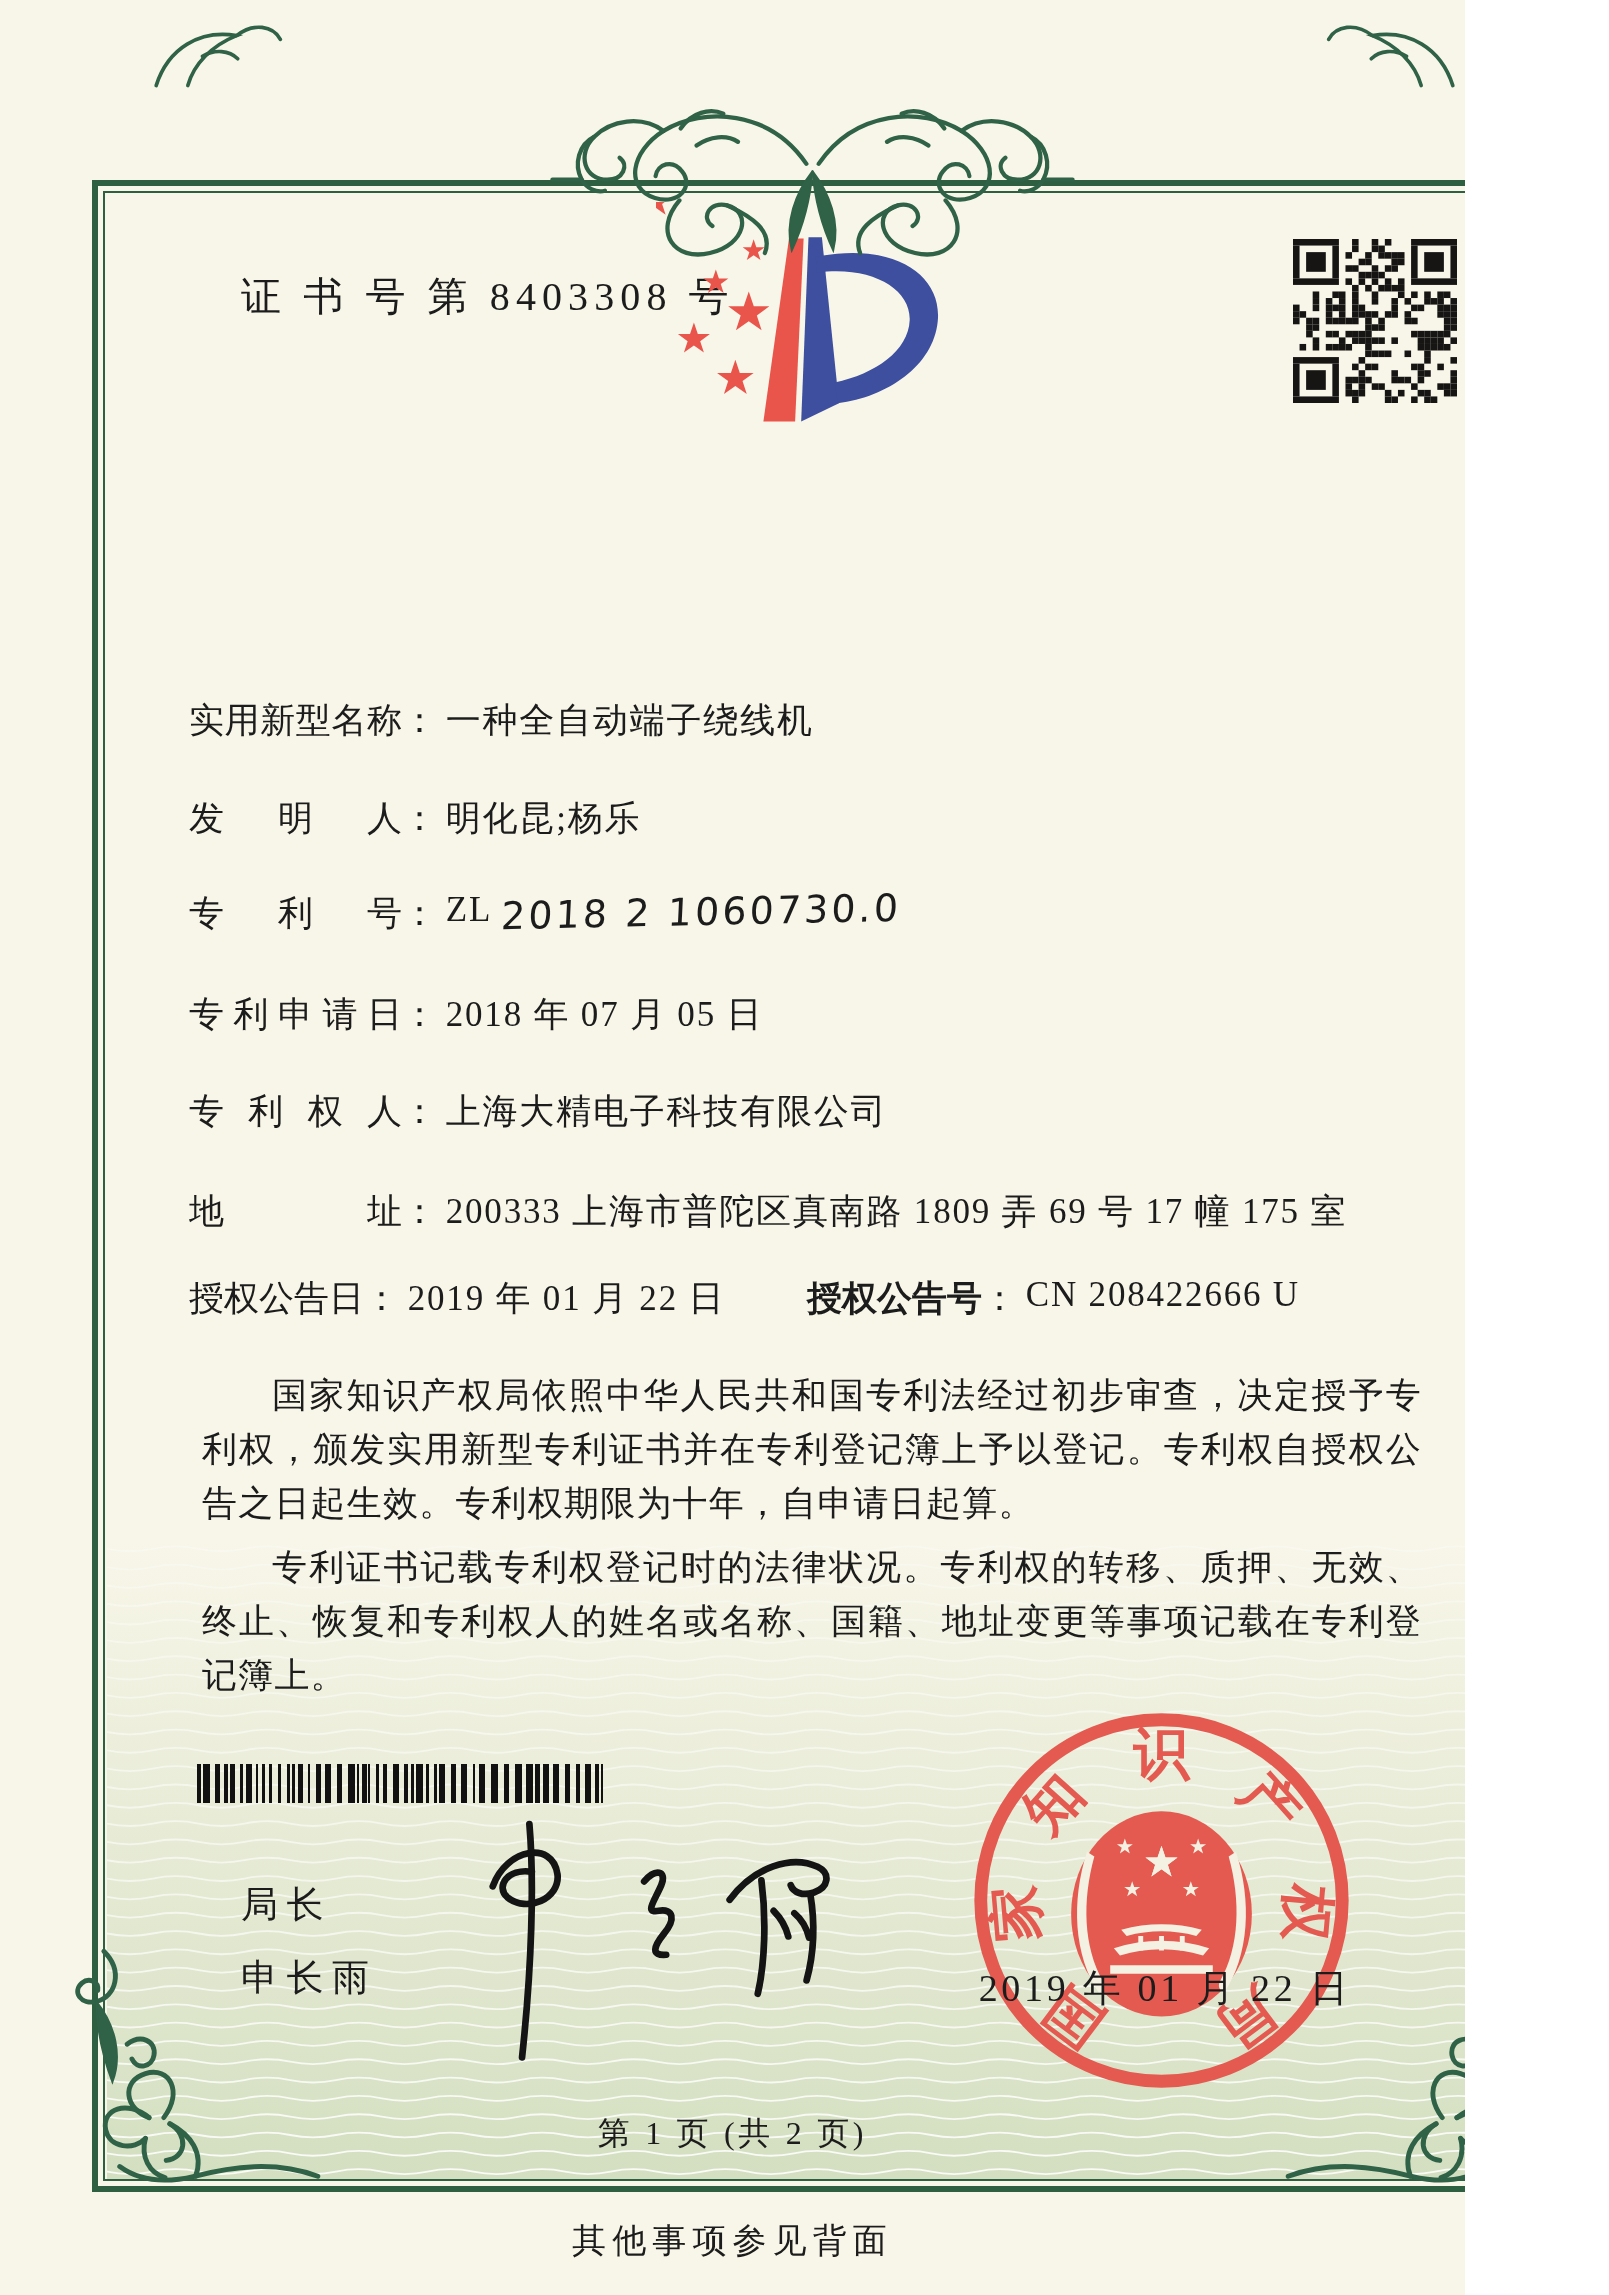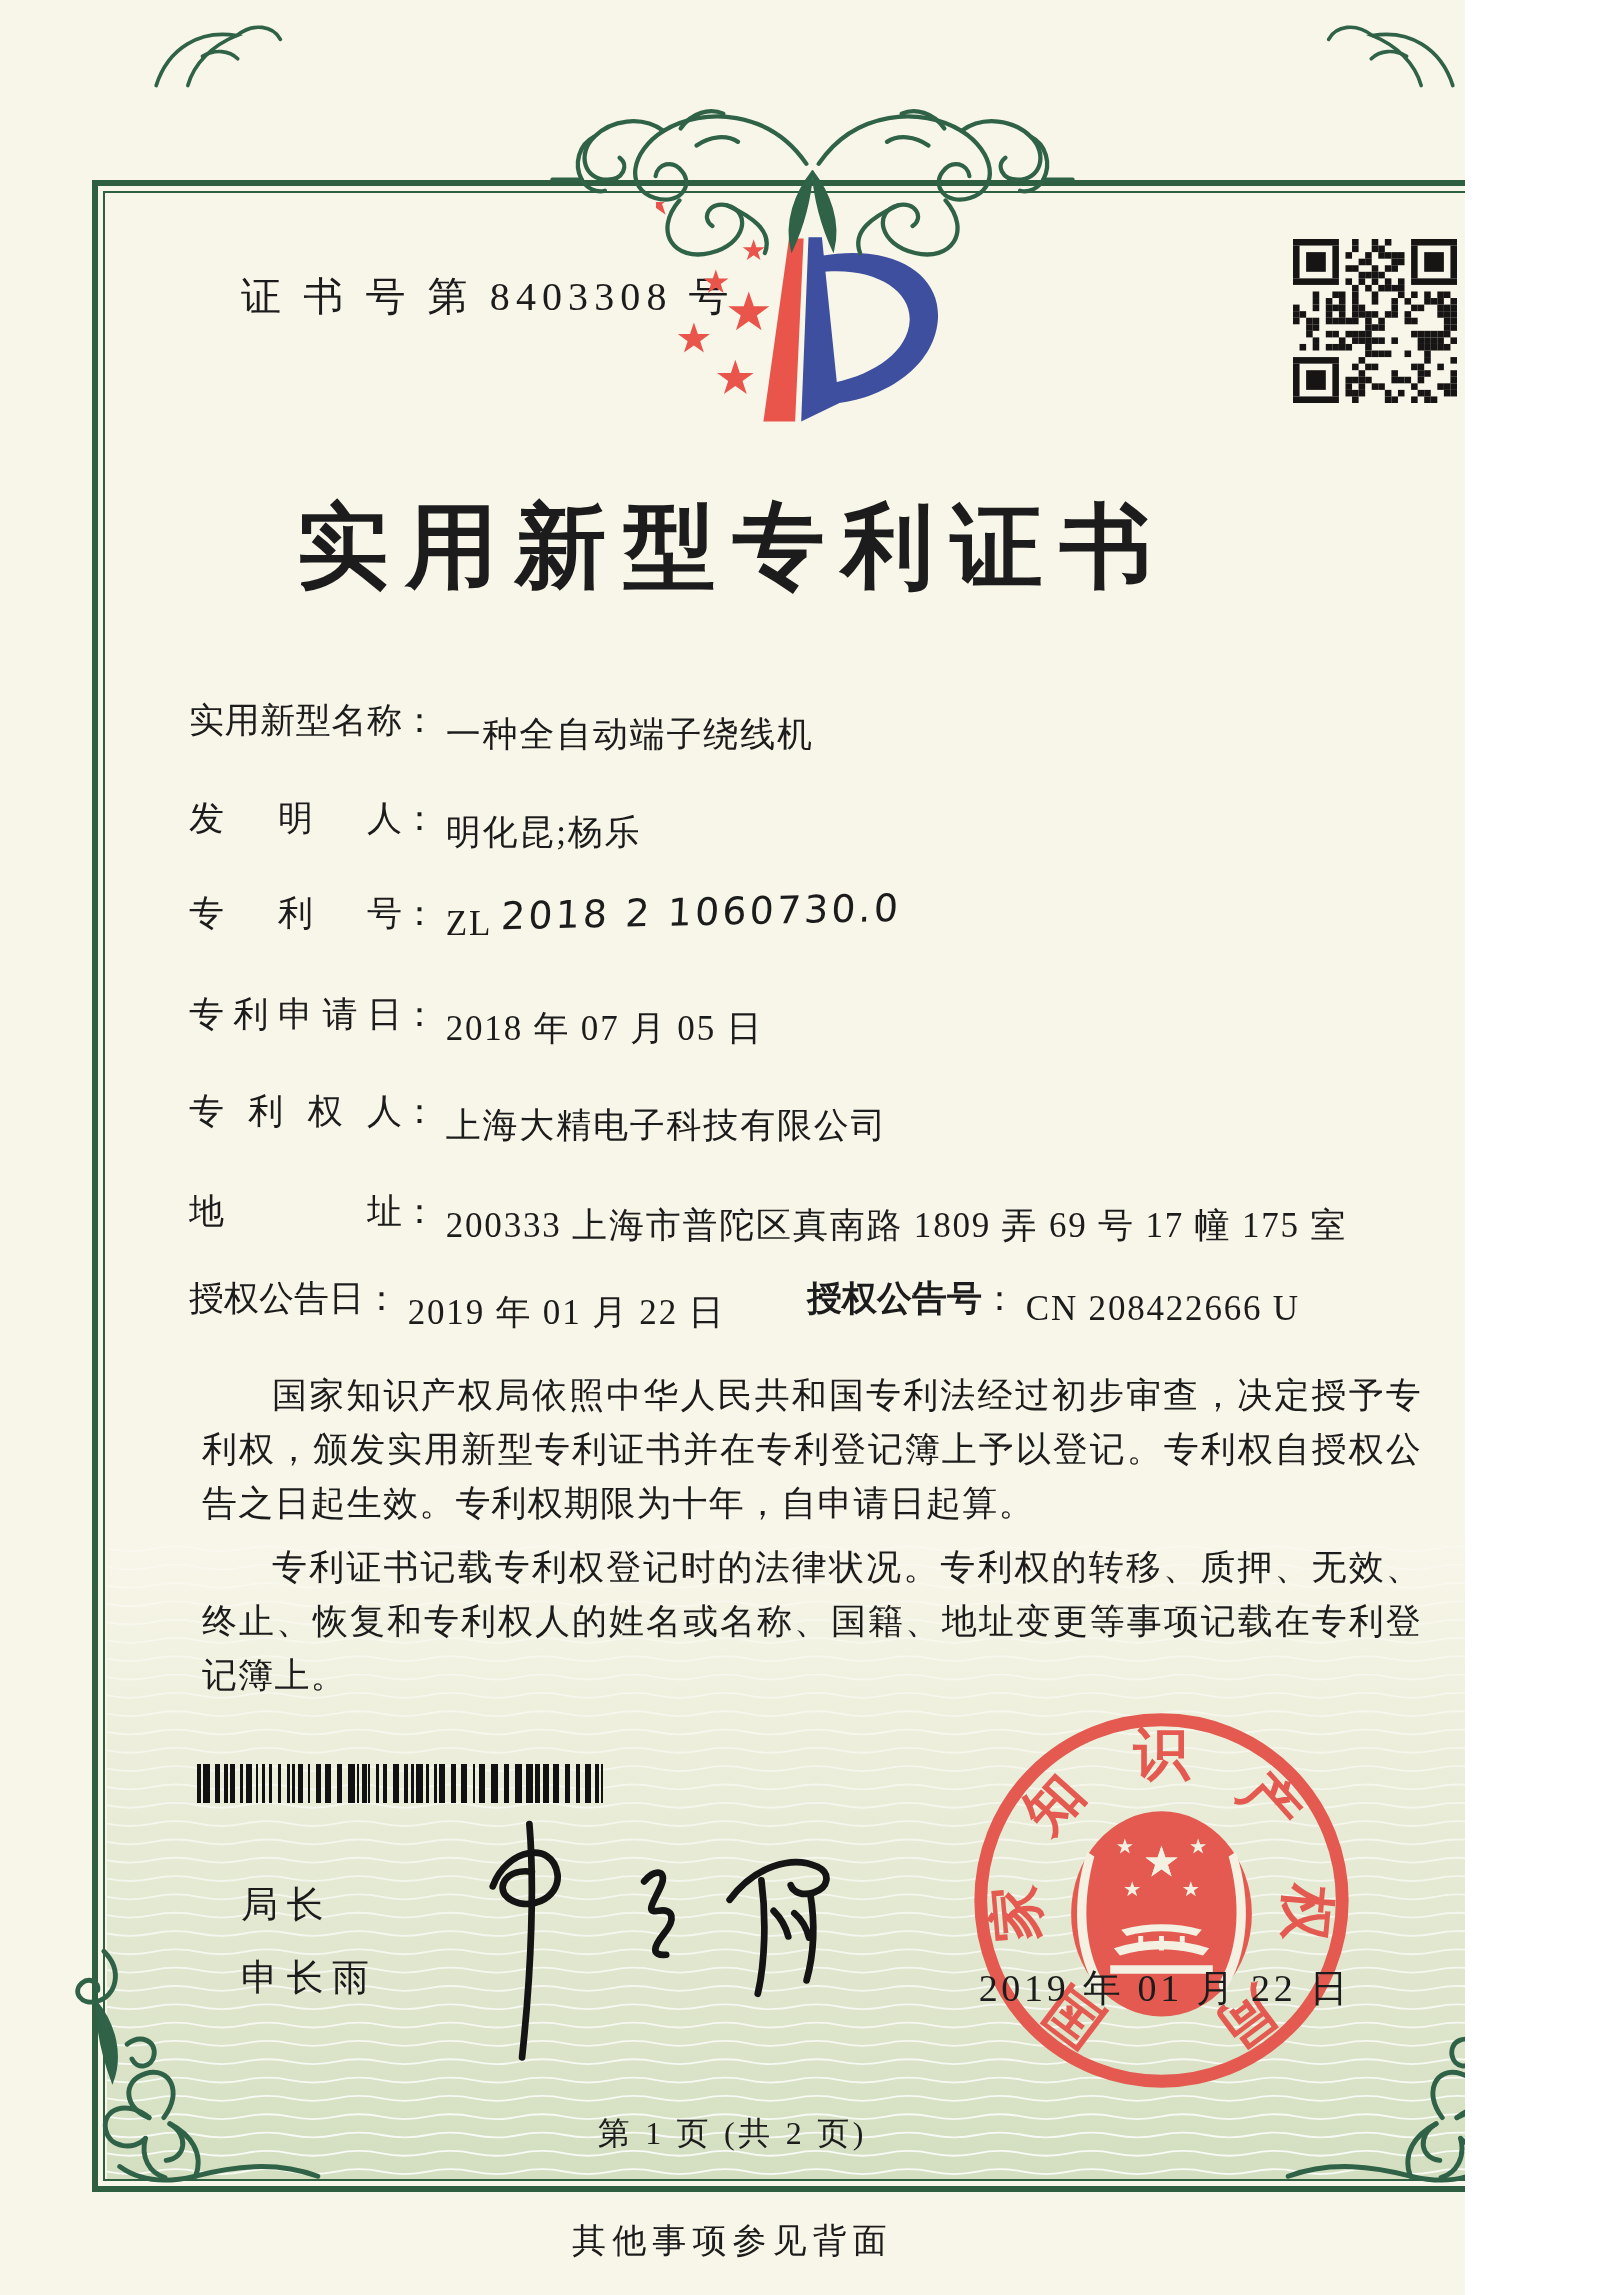--- a/index.html
+++ b/index.html
@@ -29,21 +29,21 @@
   .logo{position:absolute;left:656px;top:202px;z-index:4;}
   .qr{position:absolute;left:1293px;top:239px;width:164px;height:164px;z-index:4;}
   .title{
     left:0;right:0;top:485px;text-align:center;font-size:92px;font-weight:700;
     letter-spacing:17px;z-index:4;white-space:nowrap;position:absolute;
   }
   .row{position:absolute;left:189px;font-size:35px;z-index:4;white-space:nowrap;}
   .lbl{display:inline-block;width:213px;text-align:justify;text-align-last:justify;vertical-align:top;}
   .lbl2{display:inline-block;vertical-align:top;}
   .colon{display:inline-block;vertical-align:top;}
-  .val{display:inline-block;vertical-align:top;letter-spacing:1.8px;margin-top:14px;}
+  .val{display:inline-block;vertical-align:top;letter-spacing:1.8px;}
   .hand{
     font-family:"DejaVu Sans", sans-serif;font-size:38px;letter-spacing:3.1px;
     display:inline-block;transform:rotate(-1.2deg) skewX(-4deg);font-weight:500;
   }
   .grant2{margin-left:73px;font-weight:bold;}
   .paras{
     position:absolute;left:192px;top:1359px;width:1240px;z-index:4;
     font-size:35px;line-height:54px;text-align:justify;letter-spacing:1.2px;
   }
   .paras p{margin:10px;text-indent:2em;}
@@ -418,21 +418,20 @@
         <rect x="257.28000000000003" y="246.56" width="10.72" height="10.72" fill="#161514"></rect>
         <rect x="96.48" y="257.28000000000003" width="10.72" height="10.72" fill="#161514"></rect>
         <rect x="150.08" y="257.28000000000003" width="10.72" height="10.72" fill="#161514"></rect>
         <rect x="160.8" y="257.28000000000003" width="10.72" height="10.72" fill="#161514"></rect>
         <rect x="192.96" y="257.28000000000003" width="10.72" height="10.72" fill="#161514"></rect>
         <rect x="214.4" y="257.28000000000003" width="10.72" height="10.72" fill="#161514"></rect>
         <rect x="225.12" y="257.28000000000003" width="10.72" height="10.72" fill="#161514"></rect>
       </svg>
   </div>
 
-  <div class="title">实用新型专利证书</div>
 
   <div class="row" style="top:697px">
     <span class="lbl">实用新型名称</span><span class="colon">：</span>
     <span class="val">一种全自动端子绕线机</span>
   </div>
 
   <div class="row" style="top:795px">
     <span class="lbl">发明人</span><span class="colon">：</span>
     <span class="val">明化昆;杨乐</span>
   </div>

